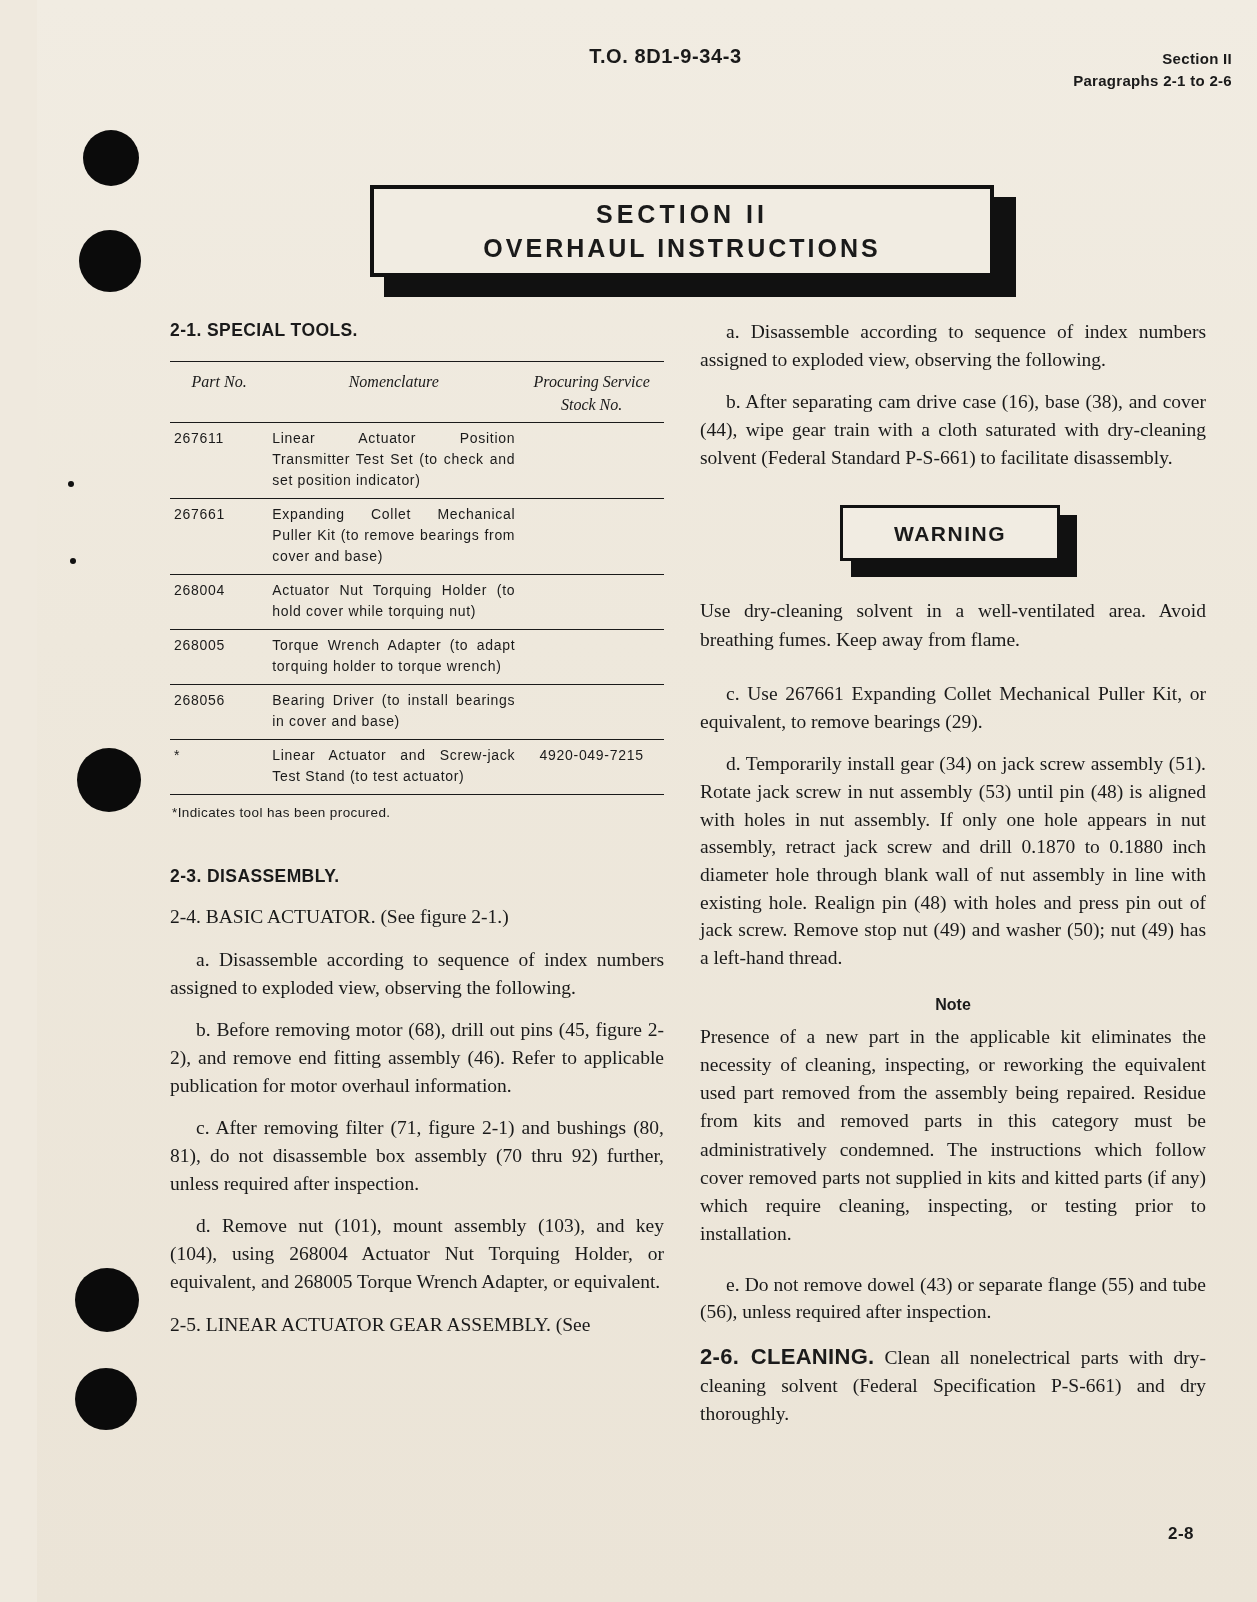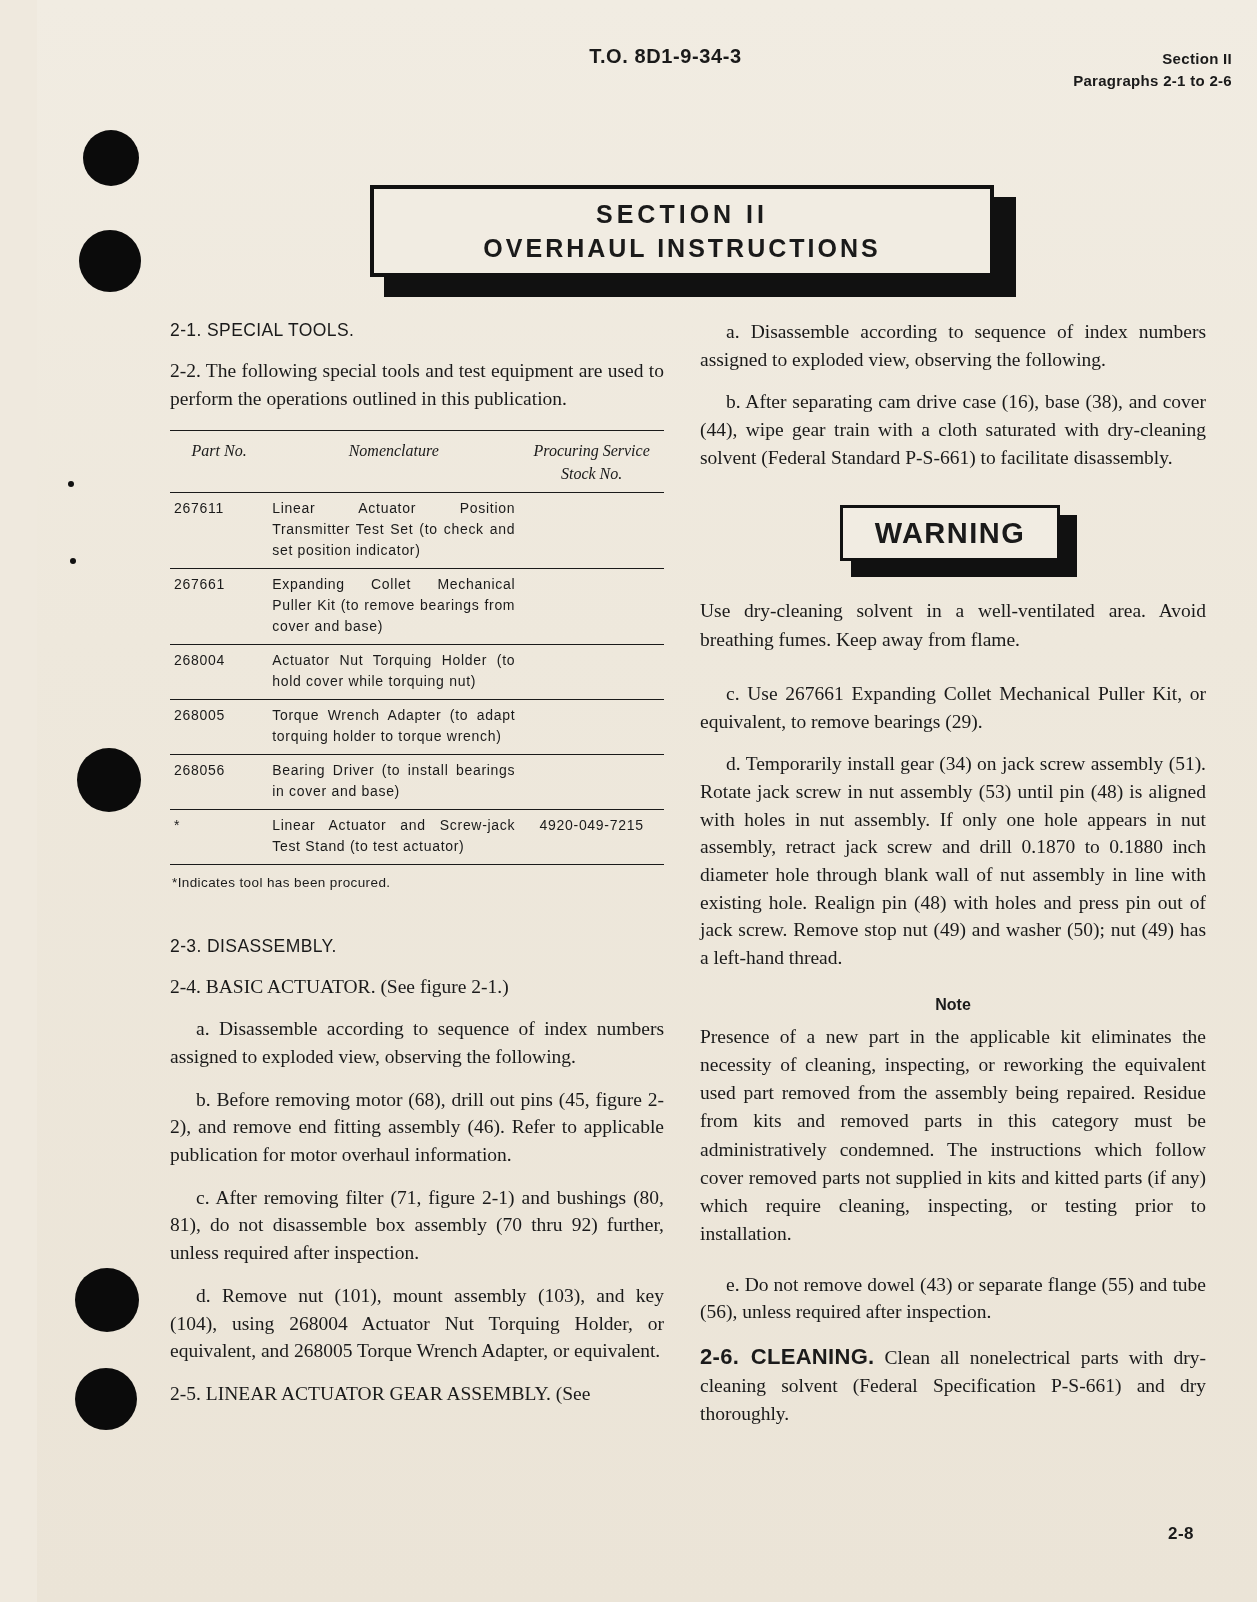--- a/index.html
+++ b/index.html
@@ -110,21 +110,21 @@
     top: 318px;
     font-size: 19.5px;
     line-height: 1.42;
     text-align: justify;
   }
   .col-left { left: 133px; width: 494px; }
   .col-right { left: 663px; width: 506px; }
 
   .head {
     font-family: "Liberation Sans", sans-serif;
-    font-weight: normal;
+    font-weight: bold;
     font-size: 17.5px;
     letter-spacing: 0.4px;
     margin: 0 0 14px 0;
   }
   p { margin: 0 0 15px 0; }
   p.ind { text-indent: 26px; }
 
   
   table.tools {
     border-collapse: collapse;
@@ -186,21 +186,21 @@
     left: 0; top: 0;
     width: 220px; height: 56px;
     background: #f1ece2;
     border: 3.5px solid #111;
     box-sizing: border-box;
     display: flex;
     align-items: center;
     justify-content: center;
     font-family: "Liberation Sans", sans-serif;
     font-weight: bold;
-    font-size: 29px;
+    font-size: 21px;
     letter-spacing: 1.5px;
   }
   .warn-body {
     font-size: 19.5px;
     line-height: 1.45;
     margin: 0 0 26px 0;
   }
   .note-head {
     font-family: "Liberation Sans", sans-serif;
     font-weight: bold;
@@ -257,21 +257,20 @@
   <div class="banner-wrap">
     <div class="banner-shadow"></div>
     <div class="banner">
       <div class="l1">SECTION II</div>
       <div class="l2">OVERHAUL INSTRUCTIONS</div>
     </div>
   </div>
 
   <div class="col col-left">
     <div class="head">2-1. SPECIAL TOOLS.</div>
-    <p>2-2. The following special tools and test equipment are used to perform the operations outlined in this publication.</p>
 
     <table class="tools">
       <thead>
         <tr class="toprule">
             <th colspan="3"></th>
           </tr>
         <tr>
           <th>Part No.</th>
           <th>Nomenclature</th>
           <th>

